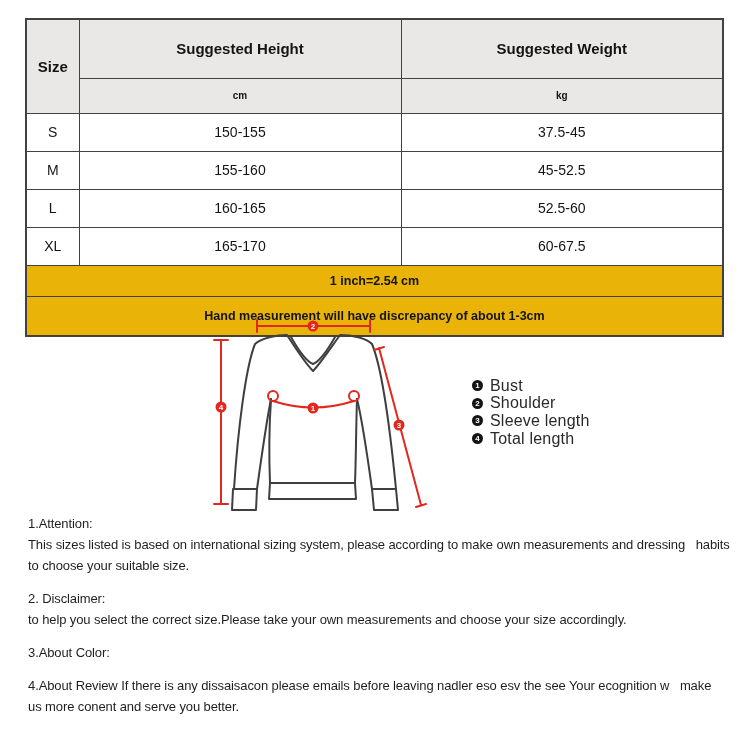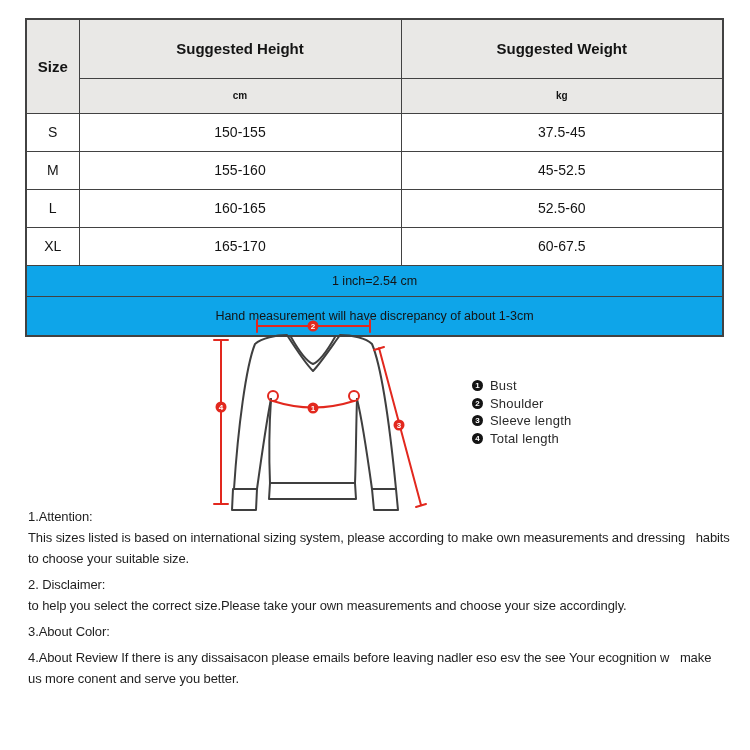--- a/index.html
+++ b/index.html
@@ -14,39 +14,39 @@
     border-collapse:collapse;table-layout:fixed;
     border:2px solid #424242;
   }
   table.size-chart td,table.size-chart th{
     border:1px solid #424242;text-align:center;vertical-align:middle;padding:8px;
     font-family:"Liberation Sans",sans-serif;color:#141414;
   }
   .hdr{background:#e9e8e6;font-weight:bold;font-size:15px;}
   .unit{background:#e9e8e6;font-weight:bold;font-size:10px;}
   .cell{font-size:14px;font-weight:normal;background:#fff;}
-  .note-row{font-size:12.5px;font-weight:normal;background:#0ea5e9;}
+  .note-row{font-size:12.5px;font-weight:bold;background:#eab308;}
 
   
   .diagram{position:absolute;left:150px;top:313px;width:330px;height:212px;}
   .marker-num{font:bold 8px "Liberation Sans",sans-serif;fill:#fff;}
 
   
   .legend{position:absolute;left:472px;top:377px;}
   .legend-item{display:flex;align-items:center;height:17.6px;gap:7px;}
   .legend-dot{
     display:inline-block;width:11px;height:11px;border-radius:50%;
     background:#141414;color:#fff;font-size:8px;font-weight:bold;
     line-height:11px;text-align:center;flex:0 0 11px;
   }
-  .legend-label{font-size:13px;color:#2a2a2a;letter-spacing:.2px;}
+  .legend-label{font-size:16px;color:#2a2a2a;letter-spacing:.2px;}
 
   
   .notes{position:absolute;left:28px;top:501px;width:712px;}
-  .note-block{margin:5px 0 5px 0;}
+  .note-block{margin:12px 0 5px 0;}
   .note-heading,.note-line{
     font-size:13px;line-height:21px;letter-spacing:-0.1px;
     white-space:pre;color:#1f1f1f;
   }
 </style>
 </head>
 <body>
 
 <div id="stage">
 

